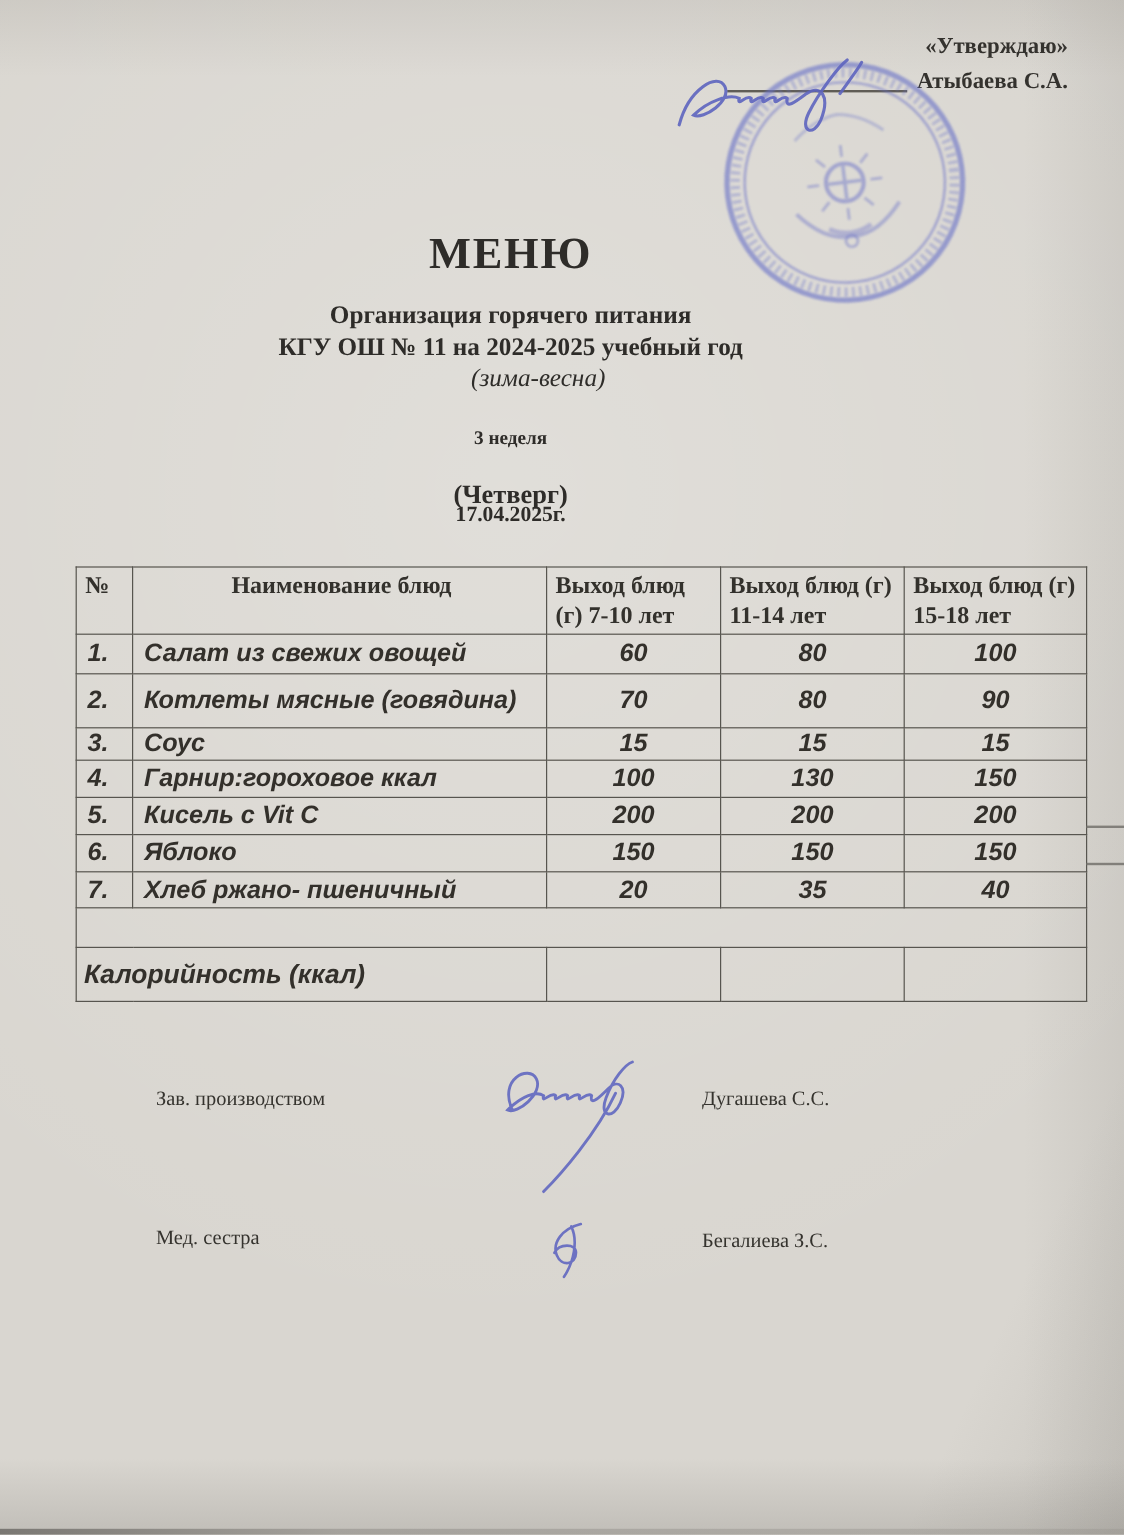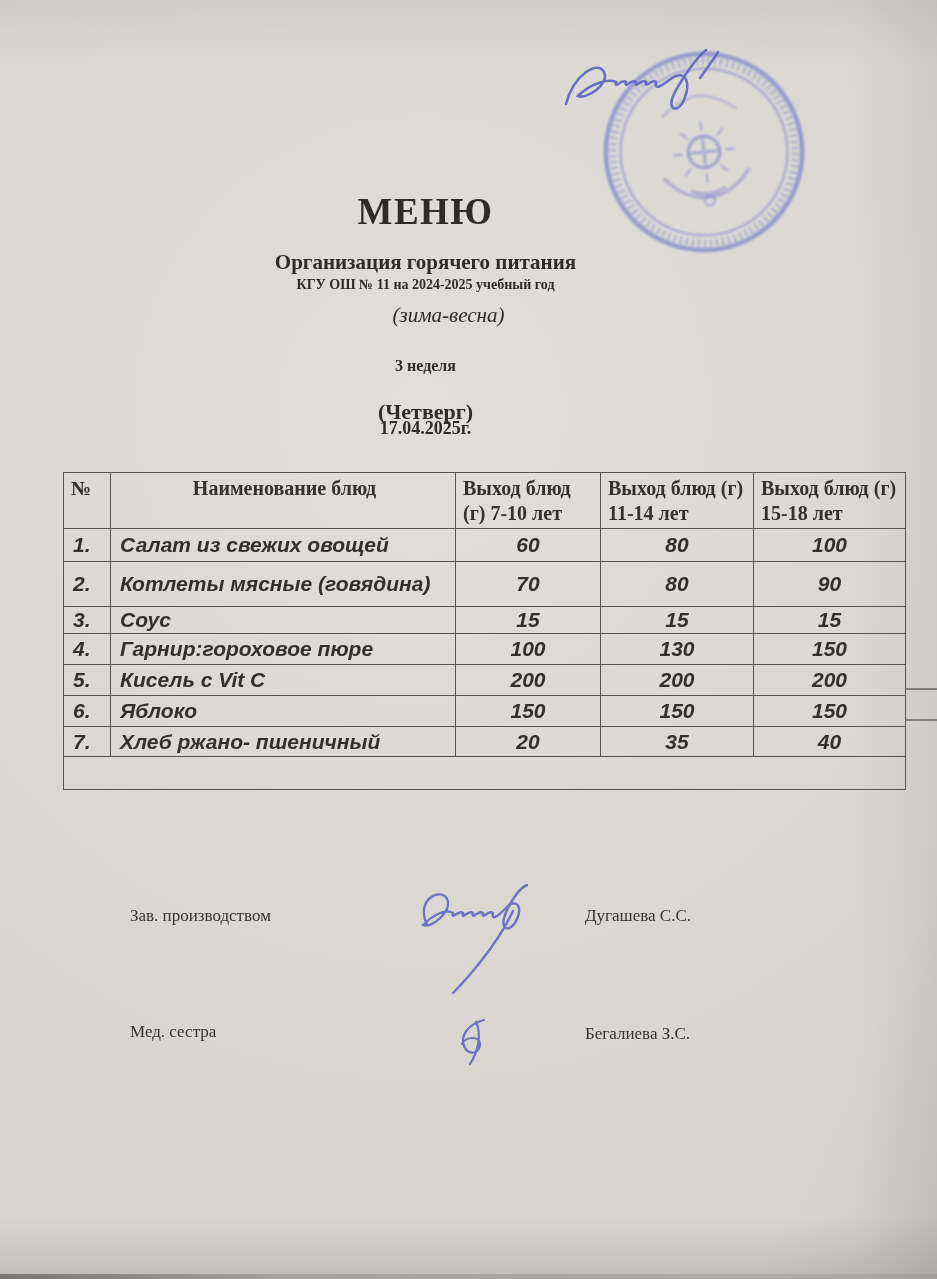--- a/index.html
+++ b/index.html
@@ -35,21 +35,21 @@
   
   .stamp{position:absolute;left:596px;top:44px;width:216px;height:216px;z-index:2;
          transform:rotate(-7deg);opacity:.85;}
   
   .sig-top{position:absolute;left:560px;top:48px;width:215px;height:80px;z-index:3;}
 
   
   .center-line{position:absolute;left:0;width:851px;text-align:center;z-index:1;}
   .t-menu{top:190px;font-size:37px;font-weight:bold;letter-spacing:1.5px;}
   .t-sub1{top:250px;font-size:21px;font-weight:bold;}
-  .t-sub2{top:277px;font-size:14px;font-weight:bold;}
+  .t-sub2{top:277px;font-size:21px;font-weight:bold;}
   .t-sub3{top:303px;font-size:21px;font-style:italic;font-weight:500;padding-left:23px;}
   .t-week{top:357px;font-size:16px;font-weight:bold;}
   .t-day{top:399px;font-size:22px;font-weight:bold;}
   .t-date{top:418px;font-size:18px;font-weight:bold;}
 
   
   .menu-table{
     position:absolute;left:63px;top:472px;width:842px;z-index:1;
     border-collapse:collapse;table-layout:fixed;
   }
@@ -93,20 +93,25 @@
 
   .ink{stroke:#5d64bf;fill:none;stroke-linecap:round;}
 </style>
 </head>
 <body>
 
 <div class="vignette"></div>
 <div class="paper-edge-bottom"></div>
 
 <div class="approval">
+  <div>«Утверждаю»</div>
+  <div class="sig-line-row">
+    <span class="sig-underline"></span>
+    <span>Атыбаева С.А.</span>
+  </div>
 </div>
 
 <svg class="stamp" viewBox="0 0 220 220">
   <defs>
       <filter id="b1">
         <feGaussianBlur stdDeviation="1.1"></feGaussianBlur>
       </filter>
     </defs>
   <g filter="url(#b1)" stroke="#6a72c8" fill="none">
     <circle cx="110" cy="110" r="100" stroke-width="4.5" opacity="0.72"></circle>
@@ -174,21 +179,21 @@
       </tr>
       <tr>
         <td class="c-num">3.</td>
         <td class="c-name">Соус</td>
         <td class="c-val">15</td>
         <td class="c-val">15</td>
         <td class="c-val">15</td>
       </tr>
       <tr>
         <td class="c-num">4.</td>
-        <td class="c-name">Гарнир:гороховое пюре</td>
+        <td class="c-name">Гарнир:гороховое ккал</td>
         <td class="c-val">100</td>
         <td class="c-val">130</td>
         <td class="c-val">150</td>
       </tr>
       <tr>
         <td class="c-num">5.</td>
         <td class="c-name">Кисель с Vit C</td>
         <td class="c-val">200</td>
         <td class="c-val">200</td>
         <td class="c-val">200</td>
@@ -204,20 +209,26 @@
         <td class="c-num">7.</td>
         <td class="c-name">Хлеб ржано- пшеничный</td>
         <td class="c-val">20</td>
         <td class="c-val">35</td>
         <td class="c-val">40</td>
       </tr>
     </tbody>
   <tbody>
     <tr class="row-spacer">
       <td colspan="5"></td>
+    </tr>
+    <tr class="row-kcal">
+      <td colspan="2" class="c-label">Калорийность (ккал)</td>
+      <td class="c-val"></td>
+      <td class="c-val"></td>
+      <td class="c-val"></td>
     </tr>
   </tbody>
 </table>
 
 <div class="stray-line stray-1"></div>
 <div class="stray-line stray-2"></div>
 
 <div class="sig-row role-1">Зав. производством</div>
 <svg class="sig-mid" viewBox="0 0 150 112">
   <path class="ink" stroke-width="2.4" opacity="0.88" d="M34,42 C22,16 48,4 54,16 C60,28 38,46 30,42 C42,30 54,26 60,30

